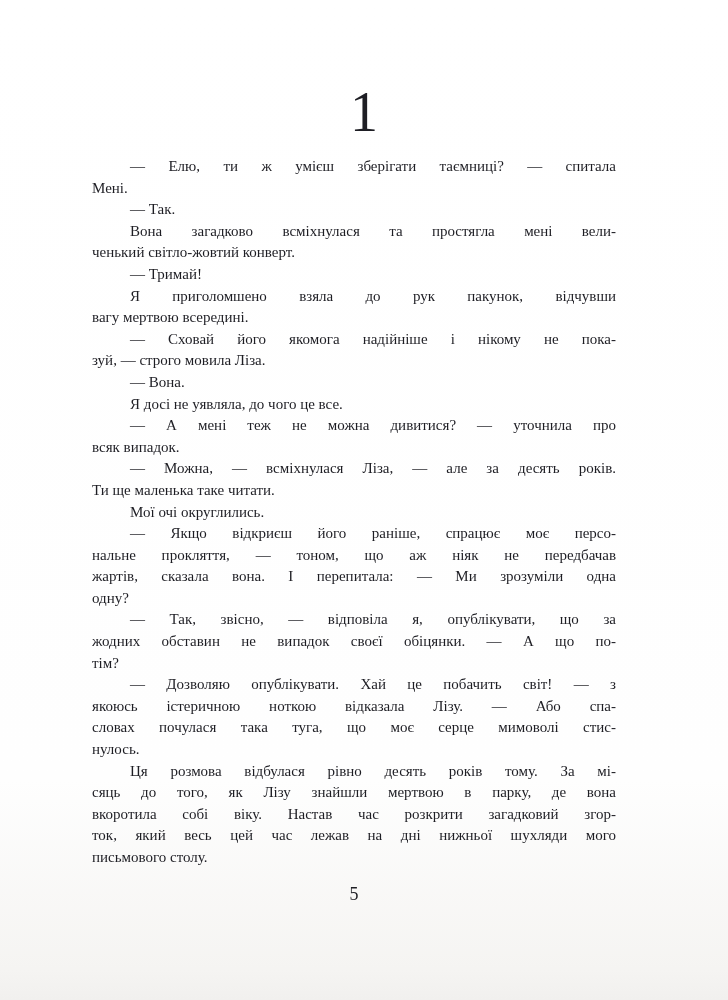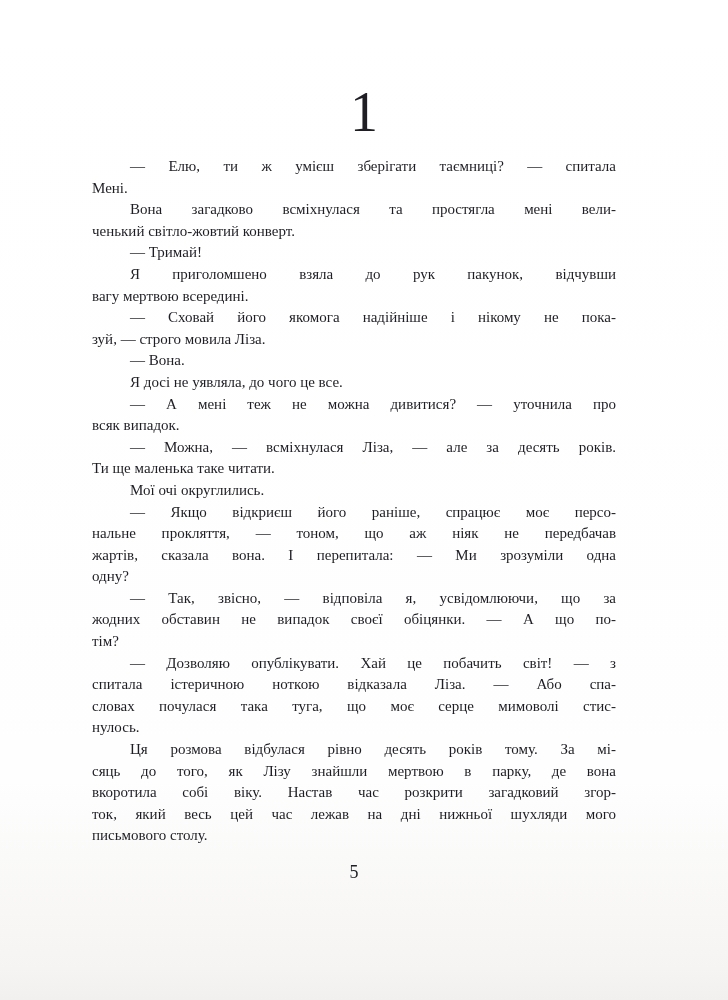--- a/index.html
+++ b/index.html
@@ -68,20 +68,23 @@
 
 <div class="page">
   <div class="chapter-number">1</div>
 
   <div class="body-text">
       <div class="para">
         <div class="line first">— Елю, ти ж умієш зберігати таємниці? — спитала</div>
         <div class="line last">Мені.</div>
       </div>
       <div class="para">
+        <div class="line first last">— Так.</div>
+      </div>
+      <div class="para">
         <div class="line first">Вона загадково всміхнулася та простягла мені вели-</div>
         <div class="line last">ченький світло-жовтий конверт.</div>
       </div>
       <div class="para">
         <div class="line first last">— Тримай!</div>
       </div>
       <div class="para">
         <div class="line first">Я приголомшено взяла до рук пакунок, відчувши</div>
         <div class="line last">вагу мертвою всередині.</div>
       </div>
@@ -106,27 +109,27 @@
       <div class="para">
         <div class="line first last">Мої очі округлились.</div>
       </div>
       <div class="para">
         <div class="line first">— Якщо відкриєш його раніше, спрацює моє персо-</div>
         <div class="line">нальне прокляття, — тоном, що аж ніяк не передбачав</div>
         <div class="line">жартів, сказала вона. І перепитала: — Ми зрозуміли одна</div>
         <div class="line last">одну?</div>
       </div>
       <div class="para">
-        <div class="line first">— Так, звісно, — відповіла я, усвідомлюючи, що за</div>
+        <div class="line first">— Так, звісно, — відповіла я, опублікувати, що за</div>
         <div class="line">жодних обставин не випадок своєї обіцянки. — А що по-</div>
         <div class="line last">тім?</div>
       </div>
       <div class="para">
         <div class="line first">— Дозволяю опублікувати. Хай це побачить світ! — з</div>
-        <div class="line">спитала істеричною ноткою відказала Ліза. — Або спа-</div>
+        <div class="line">якоюсь істеричною ноткою відказала Лізу. — Або спа-</div>
         <div class="line">словах почулася така туга, що моє серце мимоволі стис-</div>
         <div class="line last">нулось.</div>
       </div>
       <div class="para">
         <div class="line first">Ця розмова відбулася рівно десять років тому. За мі-</div>
         <div class="line">сяць до того, як Лізу знайшли мертвою в парку, де вона</div>
         <div class="line">вкоротила собі віку. Настав час розкрити загадковий згор-</div>
         <div class="line">ток, який весь цей час лежав на дні нижньої шухляди мого</div>
         <div class="line last">письмового столу.</div>
       </div>

